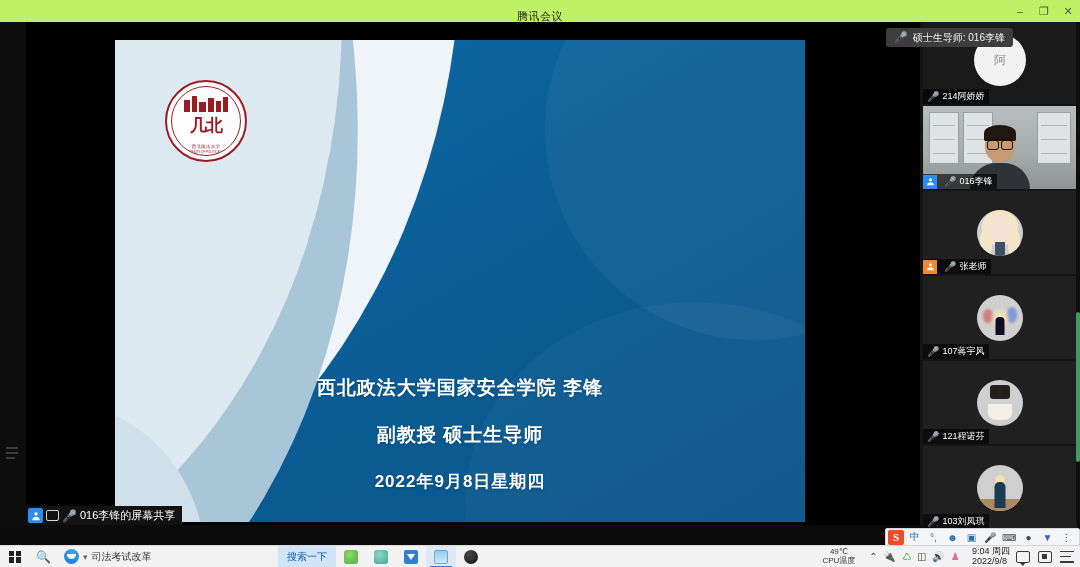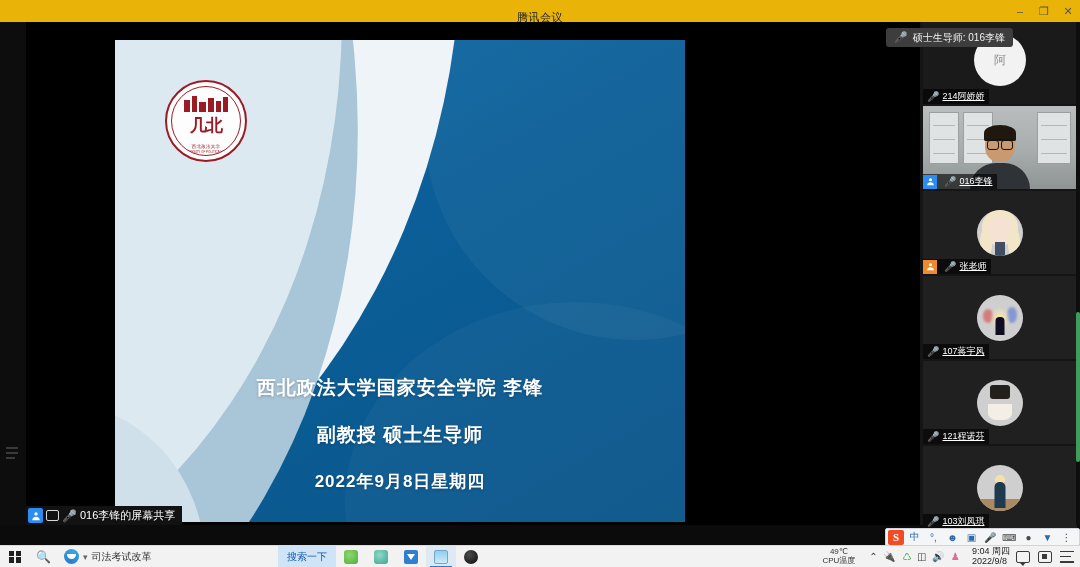--- a/index.html
+++ b/index.html
@@ -8,21 +8,21 @@
     overflow:hidden;
     background:#000;
     font-family:"Liberation Sans","DejaVu Sans",sans-serif;
   }
 
   
   #app { position:relative; width:1080px; height:567px; }
 
   .titlebar {
     position:absolute; left:0; top:0; width:1080px; height:36px;
-    background:#eab308; border-bottom:1px solid #701a75;
+    background:#bef264; border-bottom:3px solid #701a75;
     display:flex; align-items:center; justify-content:center;
   }
   .titlebar .title {
     font-size:11px; color:#222; letter-spacing:.5px;
   }
   .winctrls {
     position:absolute; right:0; top:0; height:22px;
     display:flex; align-items:center;
   }
   .winctrls .wbtn {
@@ -49,21 +49,21 @@
   .rail-icon i:nth-child(1){ width:12px; }
   .rail-icon i:nth-child(2){ width:12px; }
   .rail-icon i:nth-child(3){ width:9px; }
 
   
   .share-stage {
     position:absolute; left:26px; top:0; width:894px; height:503px;
     background:#000;
   }
   .slide {
-    position:absolute; left:89px; top:18px; width:570px; height:482px;
+    position:absolute; left:89px; top:18px; width:690px; height:482px;
     background:#0c5f99;
     overflow:hidden;
   }
   
   .slide .bg {
     position:absolute; inset:0;
     background:linear-gradient(150deg,#0e6ba6 0%,#0b5e97 45%,#0a5589 100%);
   }
   
   .slide .wedge-pale {
@@ -221,21 +221,21 @@
   }
   .tile .namebar .host svg { width:9px; height:9px; fill:#fff; }
   .tile .namebar .self {
     width:14px; height:14px; background:#2d8cf0;
     display:flex; align-items:center; justify-content:center;
   }
   .tile .namebar .self svg { width:9px; height:9px; fill:#fff; }
   .tile .namebar .mic { font-size:10px; line-height:1; padding-left:4px; }
   .tile .namebar .mic.muted { color:#d04a4a; }
   .tile .namebar .mic.on { color:#2ecc40; }
-  .tile .namebar .nm { font-size:9px; color:#fff; white-space:nowrap;text-decoration:underline; }
+  .tile .namebar .nm { font-size:9px; color:#fff; white-space:nowrap; }
 
   
   .webcam { position:absolute; inset:0; background:#8a8f92; }
   .webcam .wall {
     position:absolute; inset:0;
     background:linear-gradient(#b9bdbd 0%,#a7acad 55%,#8e9394 100%);
   }
   .webcam .cab {
     position:absolute; top:6px; width:30px; height:52px;
     background:#dfe3e3; border:1px solid #9aa0a0;

